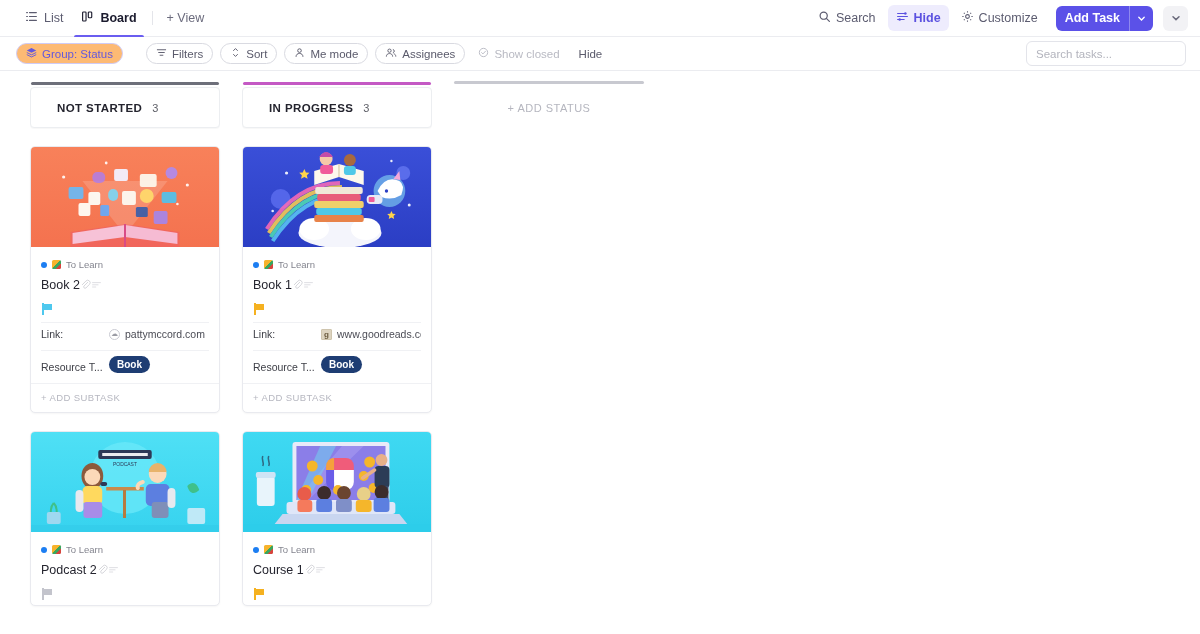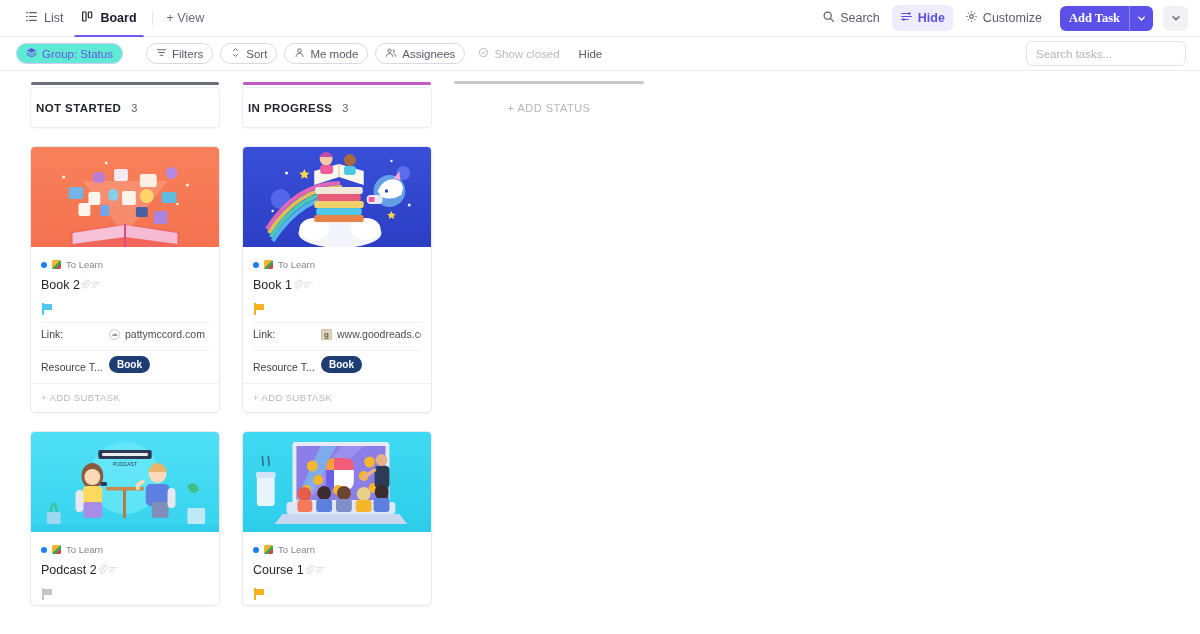--- a/index.html
+++ b/index.html
@@ -45,21 +45,21 @@
     padding: 5px 8px; border-radius: 6px; cursor: pointer;
   }
   .tb-btn.highlight { color: #5b51e0; background: #eeecfd; font-weight: bold; }
   .addtask {
     display: flex; align-items: stretch;
     background: #5b51e8; color: #fff;
     border-radius: 6px; font-size: 12.5px; font-weight: bold;
     margin-left: 6px; cursor: pointer; overflow: hidden;
     height: 25px;
   }
-  .addtask .lbl { padding: 0 9px; display:flex; align-items:center;font-family:Liberation Serif, serif; }
+  .addtask .lbl { padding: 0 9px; display:flex; align-items:center; }
   .addtask .cv {
     display:flex; align-items:center; padding: 0 7px;
     border-left: 1px solid rgba(255,255,255,.32);
   }
   .round-btn {
     width: 25px; height: 25px; border-radius: 6px;
     background: #f2f2f5; display:flex; align-items:center; justify-content:center;
     margin-left: 6px; cursor: pointer; color: #6b6b7d;
   }
 
@@ -71,21 +71,21 @@
     position: relative;
   }
   .chip {
     display: flex; align-items: center; gap: 5px;
     height: 21px; padding: 0 9px;
     border: 1px solid #d9dae1; border-radius: 11px;
     font-size: 11.5px; color: #5a5a6b; cursor: pointer;
     background: #fff; white-space: nowrap;
   }
   .chip.purple {
-    color: #6358dd; border-color: #cfcbf6; background: #5eead4;
+    color: #6358dd; border-color: #cfcbf6; background: #fdba74;
   }
   .chip.plain { border: none; background: transparent; padding: 0 6px; }
   .chip.muted { color: #b9bac3; }
   .gap { width: 9px; }
   .search-tasks {
     margin-left: auto;
     width: 160px; height: 25px;
     border: 1px solid #e3e4ea; border-radius: 6px;
     display: flex; align-items: center; padding: 0 9px;
     font-size: 11.5px; color: #b3b4bd;
@@ -98,21 +98,21 @@
     height: calc(634px - 71px);
     overflow: hidden;
   }
   .column { width: 190px; flex: 0 0 190px; }
   .col-head {
     background: #fff;
     border: 1px solid #eceef1;
     border-radius: 4px;
     height: 41px;
     display: flex; align-items: center; gap: 10px;
-    padding: 0 5px;
+    padding: 0 26px;
     position: relative;
     box-shadow: 0 1px 1px rgba(0,0,0,.03);
   }
   .col-head::before {
     content: ""; position: absolute; top: -5px; left: 0; right: 0;
     height: 3px; border-radius: 3px;
   }
   .col-head .title {
     font-size: 11.5px; font-weight: bold; letter-spacing: .4px;
     color: #24242e;

